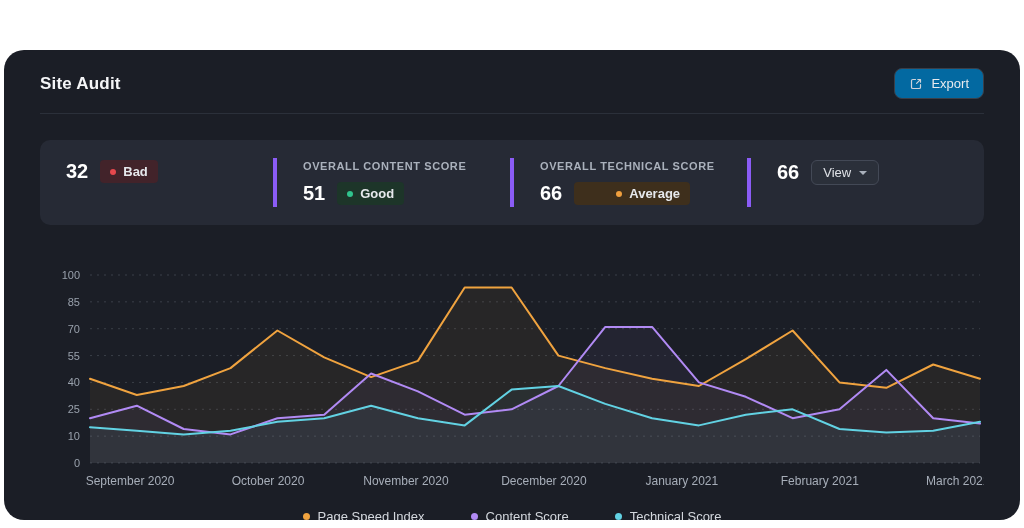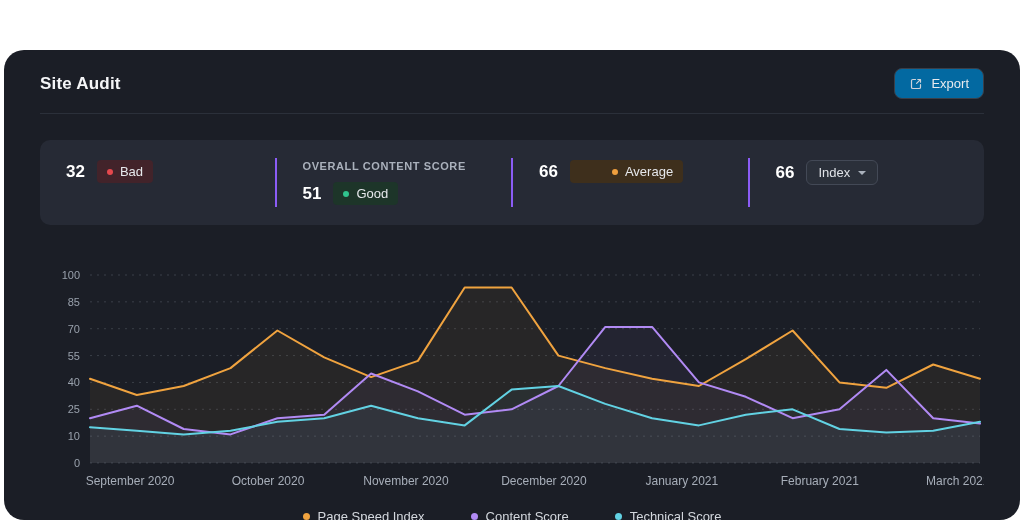--- a/index.html
+++ b/index.html
@@ -22,31 +22,31 @@
     display:inline-flex; align-items:center; gap:8px;
     background:#0369a1; border:1px solid #3a3f49; border-radius:8px;
     color:#e8eaee; font-size:13px; padding:7px 14px; cursor:pointer;
   }
   .export-btn svg { display:block; }
   .header-divider { border:none; border-top:1px solid #2b303a; margin:0 36px; }
   .stats-bar {
     margin:26px 36px 0 36px; background:#262a35; border-radius:10px;
     display:flex; padding:18px 0;
   }
-  .stat { flex:1; padding:2px 26px; border-left:2px solid #8b5cf6; }
+  .stat { flex:1; padding:2px 26px; border-left:4px solid #8b5cf6; }
   .stat:first-child { border-left:none; }
   .stat-label {
     font-size:11px; font-weight:700; letter-spacing:.6px;
     color:#aab1bc; text-transform:uppercase; margin-bottom:10px;
   }
   .stat-row { display:flex; align-items:center; gap:12px; }
-  .stat-value { font-size:17px; font-weight:700; color:#ffffff; }
+  .stat-value { font-size:20px; font-weight:700; color:#ffffff; }
   .badge {
     display:inline-flex; align-items:center; gap:7px;
-    padding:4px 10px; border-radius:4px; font-size:13px; color:#e6e8ec;
+    padding:4px 10px; border-radius:4px; font-size:13px; color:#e6e8ec;font-weight:bold;
   }
   .badge .dot { width:6px; height:6px; border-radius:50%; }
   .badge-bad { background:#42232a; }
   .badge-bad .dot { background:#e5484d; }
   .badge-good { background:#1d3529; }
   .badge-good .dot { background:#30c48d; }
   .badge-average { background:#3e2f1c;padding-left:42px; }
   .badge-average .dot { background:#ef9f3e; }
   .view-btn {
     display:inline-flex; align-items:center; gap:8px;
@@ -101,33 +101,34 @@
       <div class="stat-label">OVERALL CONTENT SCORE</div>
       <div class="stat-row">
         <span class="stat-value">51</span>
         <span class="badge badge-good">
           <span class="dot"></span>
           <span>Good</span>
         </span>
       </div>
     </div>
     <div class="stat">
+      <div class="stat-label">OVERALL TECHNICAL SCORE</div>
       <div class="stat-row">
         <span class="stat-value">66</span>
         <span class="badge badge-average">
           <span class="dot"></span>
           <span>Average</span>
         </span>
       </div>
     </div>
     <div class="stat">
       <div class="stat-row">
         <span class="stat-value">66</span>
         <button class="view-btn">
-          <span>Index</span>
+          <span>View</span>
           <span class="caret"></span>
         </button>
       </div>
     </div>
   </div>
 
   <div class="chart-wrap">
     <svg id="chart-svg" viewBox="0 0 944 232" preserveAspectRatio="none">
         <g>
           <line x1="50" x2="940" y1="202" y2="202" stroke="#3a3f48" stroke-width="1" stroke-dasharray="2 5"></line>

